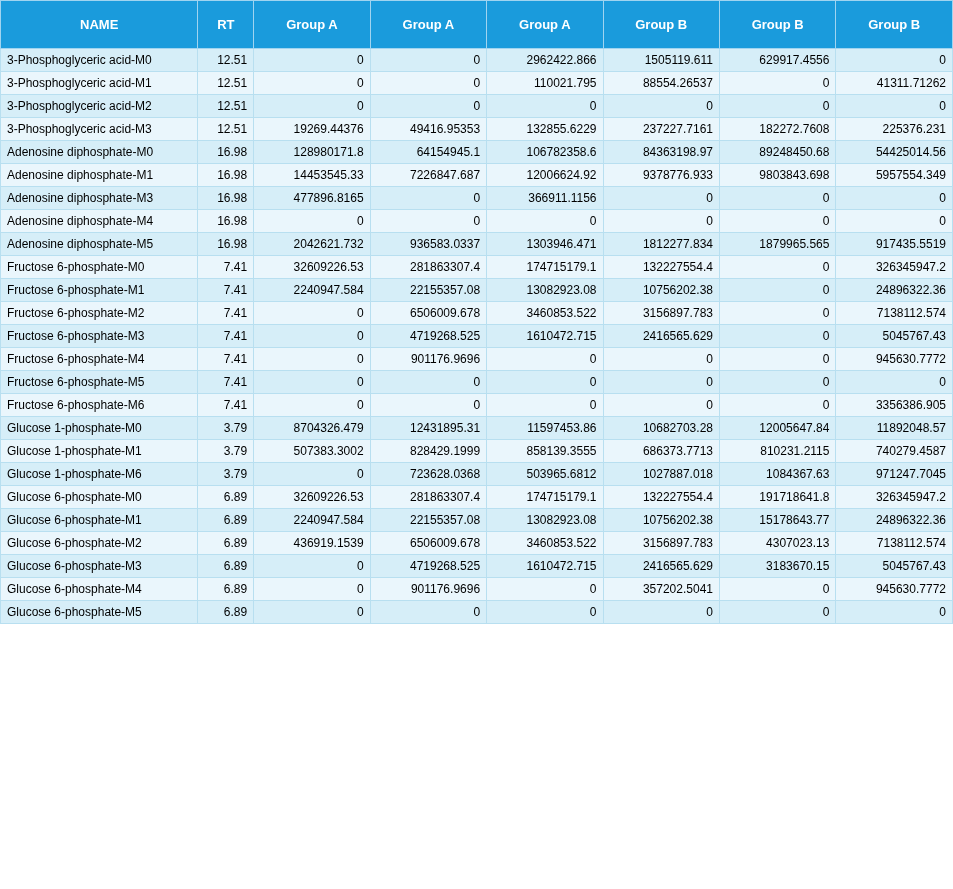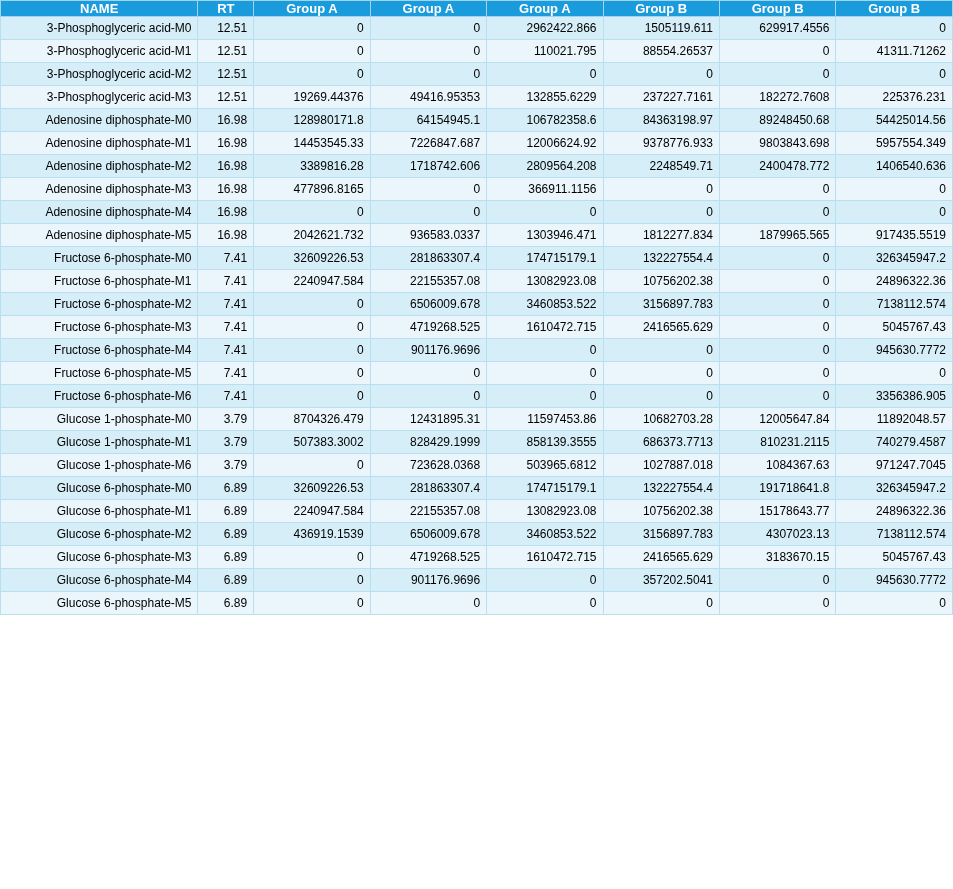--- a/index.html
+++ b/index.html
@@ -15,31 +15,31 @@
     table {
       width: 100%;
       border-collapse: collapse;
       table-layout: fixed;
     }
     thead tr th {
       background-color: #1a9bdc;
       color: #fff;
       font-weight: bold;
       text-align: center;
-      padding: 0 4px;
+      padding: 16px 4px;
       border: 1px solid #a0d4f0;
       font-size: 13px;
     }
     tbody tr td {
       padding: 4px 6px;
       border: 1px solid #b8dff0;
       text-align: right;
     }
     tbody tr td:first-child {
-      text-align: right;
+      text-align: left;
     }
     tbody tr:nth-child(odd) {
       background-color: #d6eef8;
     }
     tbody tr:nth-child(even) {
       background-color: #eaf6fc;
     }
     col.name-col { width: 195px; }
     col.rt-col { width: 55px; }
     col.data-col { width: 115px; }
@@ -126,30 +126,20 @@
           <td>Adenosine diphosphate-M1</td>
           <td>16.98</td>
           <td>14453545.33</td>
           <td>7226847.687</td>
           <td>12006624.92</td>
           <td>9378776.933</td>
           <td>9803843.698</td>
           <td>5957554.349</td>
         </tr>
         <tr>
-          <td>Adenosine diphosphate-M2</td>
-          <td>16.98</td>
-          <td>3389816.28</td>
-          <td>1718742.606</td>
-          <td>2809564.208</td>
-          <td>2248549.71</td>
-          <td>2400478.772</td>
-          <td>1406540.636</td>
-        </tr>
-        <tr>
           <td>Adenosine diphosphate-M3</td>
           <td>16.98</td>
           <td>477896.8165</td>
           <td>0</td>
           <td>366911.1156</td>
           <td>0</td>
           <td>0</td>
           <td>0</td>
         </tr>
         <tr>

